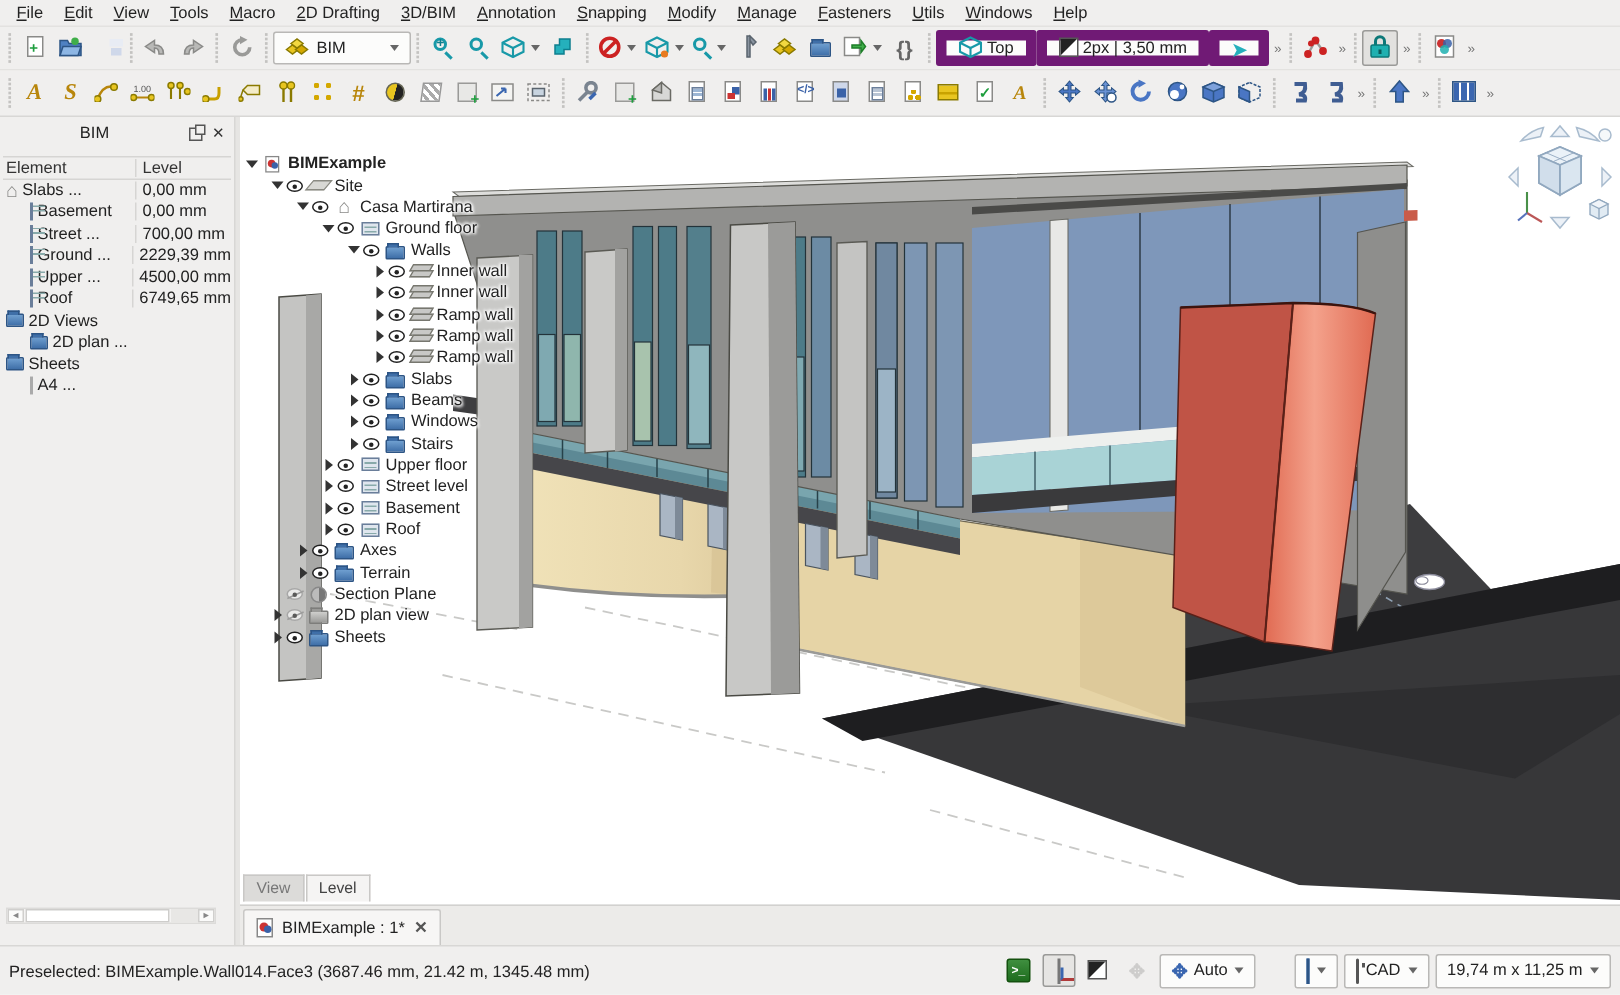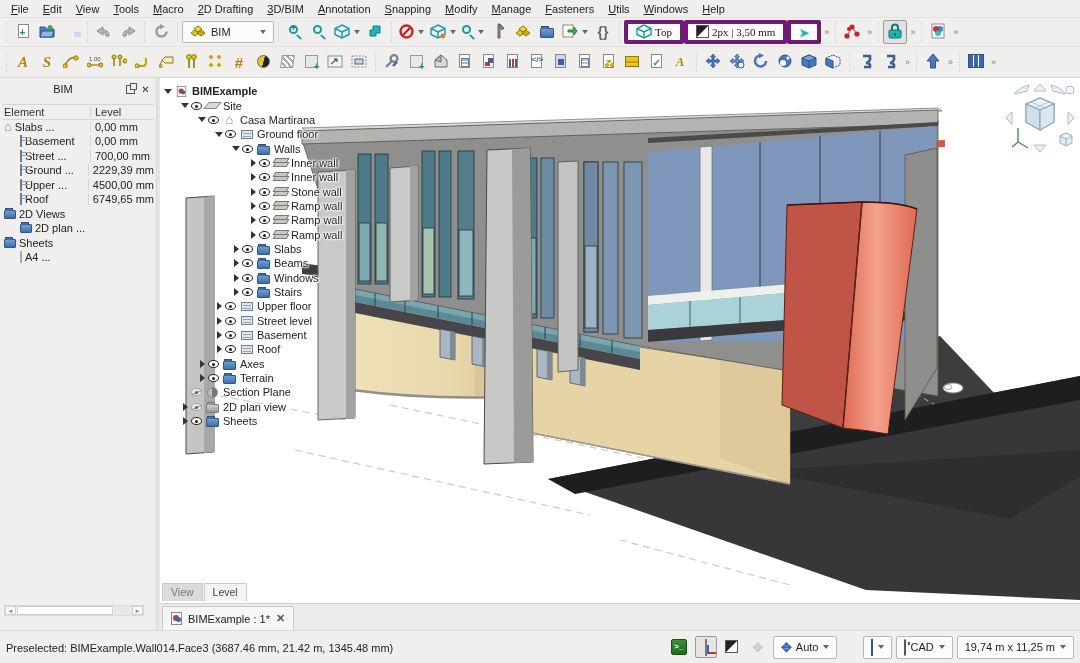--- a/index.html
+++ b/index.html
@@ -18,21 +18,21 @@
   #toolbar1 { height:29px; display:flex; align-items:center; padding:0 2px;
     border-bottom:1px solid #e3e2e0; }
   #toolbar2 { height:31px; display:flex; align-items:center; padding:0 2px;
     border-bottom:1px solid #d8d7d5; }
   .tsep { width:7px; height:20px; margin:0 1px;
     background-image:radial-gradient(#c4c3c1 1px, transparent 1px);
     background-size:3px 3px; background-position:center; background-repeat:repeat-y; flex:none; }
   .tbtn { height:24px; min-width:24px; display:inline-flex; align-items:center;
     justify-content:center; gap:3px; border:1px solid transparent; border-radius:2px;
     padding:0 2px; flex:none; cursor:default; }
-  .tbtn.wide { background:#fcfcfb; border:4px solid #701a75; padding:0 8px;font-family:Liberation Serif, serif; }
+  .tbtn.wide { background:#fcfcfb; border:7px solid #701a75; padding:0 8px; }
   .tbtn.pressed { background:#e2e1df; border:1px solid #9a9a98; }
   .dd-arrow { width:0; height:0; border-left:3px solid transparent;
     border-right:3px solid transparent; border-top:4px solid #666; margin-left:1px; }
   .chev { color:#777; font-size:9px; padding:0 3px; letter-spacing:-1px; flex:none;}
   .wbsel { height:22px; background:#fcfcfb; border:1px solid #b9b8b6; border-radius:2px;
     display:inline-flex; align-items:center; gap:5px; padding:0 7px; min-width:92px; }
   .glyph { font-size:13px; line-height:1; }
 
   
   .pg { width:11px; height:14px; background:#fff; border:1px solid #8a8a88;
@@ -108,21 +108,21 @@
   .sb-thumb { flex:1; height:9px; background:#fff; border:1px solid #cecdcb; margin:0 1px; }
   .sb-track-end { width:18px; height:9px; background:#e8e7e5; }
   #splitter { width:4px; background:#e6e5e3; border-left:1px solid #d8d7d5; flex:none; }
 
   
   #viewport { flex:1; position:relative; background:#fff; overflow:hidden; }
   #scene { position:absolute; left:0; top:0; width:920px; height:524px; }
   #navcube { position:absolute; right:4px; top:4px; width:72px; height:72px; opacity:.85; }
 
   
-  #tree { position:absolute; left:2px; top:6px; width:230px; }
+  #tree { position:absolute; left:2px; top:24px; width:230px; }
   .trow { height:14.35px; display:flex; align-items:center; white-space:nowrap;
     text-shadow:0 0 2px #fff,0 0 2px #fff,0 0 3px #fff,1px 1px 2px #fff,-1px -1px 2px #fff; }
   .trow .sp { flex:none; }
   .exp { width:12px; flex:none; display:flex; align-items:center; justify-content:center;}
   .exp.o::after { content:""; border-left:4px solid transparent; border-right:4px solid transparent; border-top:5px solid #333; }
   .exp.c::after { content:""; border-top:4px solid transparent; border-bottom:4px solid transparent; border-left:5px solid #333; }
   .eye { width:11px; height:8px; border:1px solid #222; border-radius:50%; position:relative;
     flex:none; margin-right:3px; background:#fff; }
   .eye::after { content:""; position:absolute; left:3px; top:2px; width:3px; height:3px;
     border-radius:50%; background:#222; }
@@ -903,29 +903,20 @@
           <span class="tlabel">Inner wall</span>
         </div>
         <div class="trow">
           <span class="sp" style="width: 85px;"></span>
           <span class="exp c"></span>
           <span class="eye"></span>
           <span class="ticon">
             <span class="wallic"></span>
           </span>
           <span class="tlabel">Inner wall</span>
-        </div>
-        <div class="trow">
-          <span class="sp" style="width: 85px;"></span>
-          <span class="exp c"></span>
-          <span class="eye"></span>
-          <span class="ticon">
-            <span class="wallic"></span>
-          </span>
-          <span class="tlabel">Stone wall</span>
         </div>
         <div class="trow">
           <span class="sp" style="width: 85px;"></span>
           <span class="exp c"></span>
           <span class="eye"></span>
           <span class="ticon">
             <span class="wallic"></span>
           </span>
           <span class="tlabel">Ramp wall</span>
         </div>

